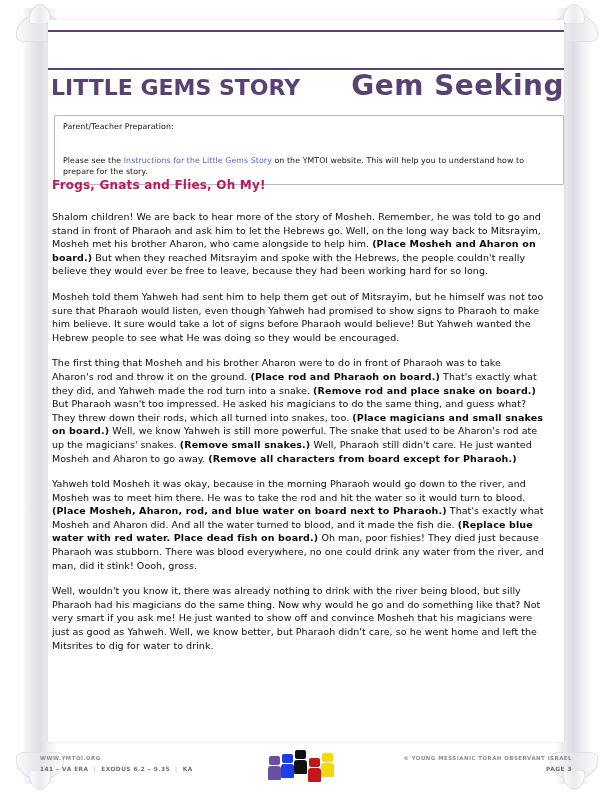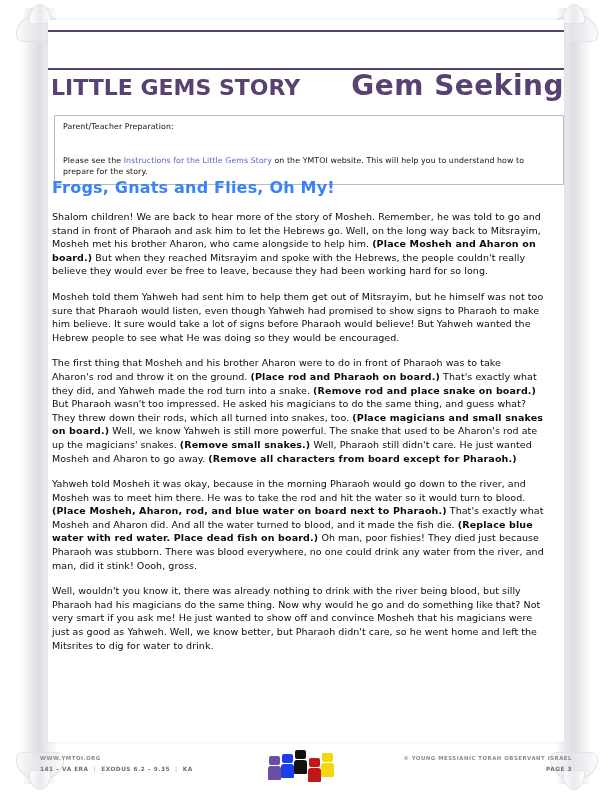--- a/index.html
+++ b/index.html
@@ -142,22 +142,22 @@
     color: #5566cc;
   }
 
   
   .story-heading {
     position: absolute;
     left: 4px;
     top: 158px;
     font-family: "DejaVu Sans", sans-serif;
     font-weight: bold;
-    font-size: 16px;
-    color: #3b82f6;
+    font-size: 12px;
+    color: #be185d;
     letter-spacing: 0.2px;
   }
 
   .story-body {
     position: absolute;
     left: 4px;
     top: 190px;
     width: 500px;
   }
   .story-body p {

